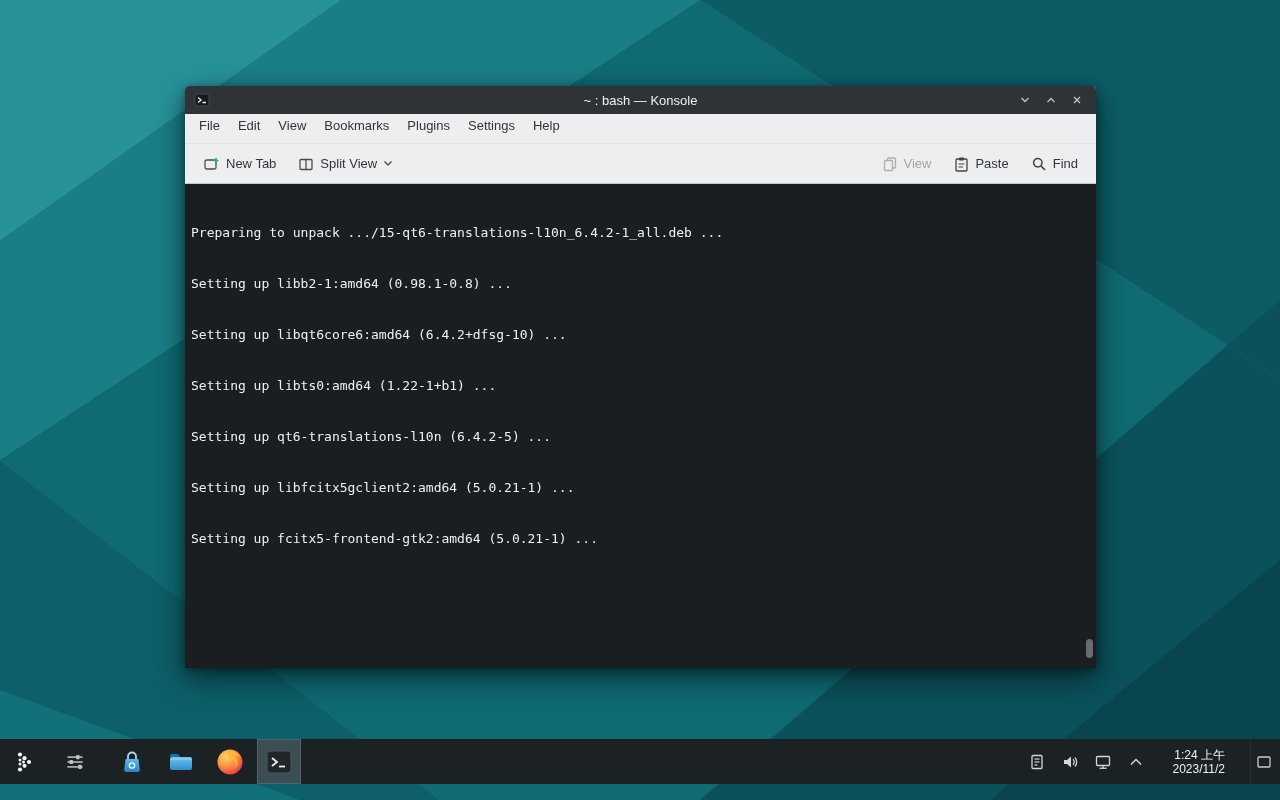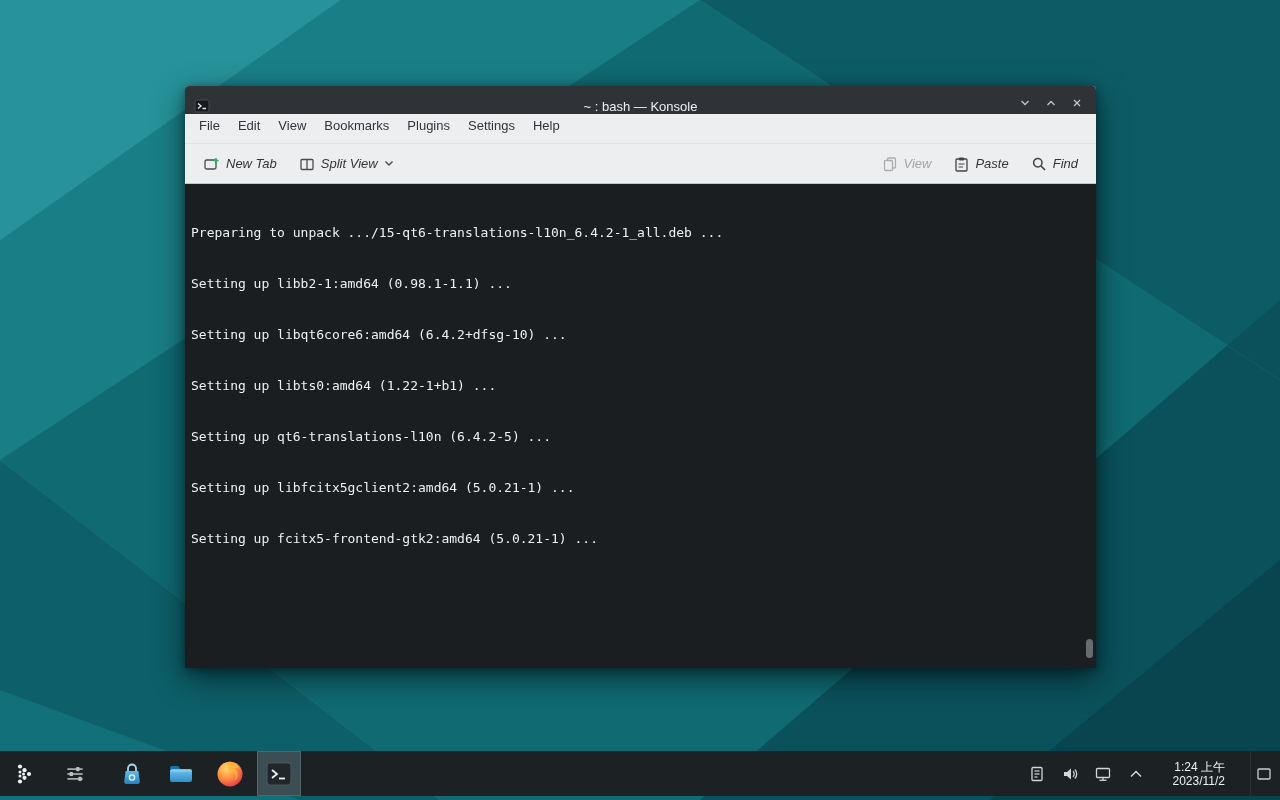--- a/index.html
+++ b/index.html
@@ -6,48 +6,48 @@
   html,body { width:1280px; height:800px; overflow:hidden; }
   body { font-family:"Liberation Sans","DejaVu Sans",sans-serif; position:relative; background:#0f6a72; }
 
   .wallpaper { position:absolute; left:0; top:0; }
 
   
   .window { position:absolute; left:185px; top:86px; width:911px; height:582px;
             border-radius:4px 4px 0 0; overflow:hidden; display:flex; flex-direction:column;
             background:#eceef0; box-shadow:0 10px 30px rgba(0,0,0,.55), 0 2px 8px rgba(0,0,0,.35); }
 
-  .titlebar { flex:0 0 28px; background:#2f3338; display:flex; align-items:flex-end;
+  .titlebar { flex:0 0 28px; background:#2f3338; display:flex; align-items:center;
               padding:0 6px 0 9px; position:relative; }
   .win-icon { width:16px; height:16px; z-index:1; display:flex; }
   .title { position:absolute; left:0; right:0; text-align:center; color:#eff0f1; font-size:13px; }
   .win-buttons { margin-left:auto; display:flex; z-index:1; }
   .win-btn { width:26px; height:22px; display:flex; align-items:center; justify-content:center; cursor:pointer; }
 
   .menubar { flex:0 0 30px; background:#eceef0; display:flex; 
              padding:0 5px; border-bottom:1px solid #e0e2e4; }
   .menu-item { padding:4px 9px; font-size:13px; color:#31363b; cursor:pointer; border-radius:3px; }
 
   .toolbar { flex:0 0 40px; background:#eceef0; border-bottom:1px solid #c3c6c8;
              display:flex; align-items:center; padding:0 10px; gap:6px; }
   .tbtn { display:flex; align-items:center; gap:6px; background:none; border:none;
-          font-family:inherit; font-size:13px; color:#31363b; padding:6px 8px; border-radius:3px; cursor:pointer;font-style:italic; }
+          font-family:inherit; font-size:13px; color:#31363b; padding:6px 8px; border-radius:3px; cursor:pointer; }
   .tbtn.disabled { color:#a2a6a9; }
   .spacer { flex:1; }
 
   .terminal { flex:1; background:#1b1e20; position:relative; padding:6px 12px 0 6px;
               font-family:"DejaVu Sans Mono","Liberation Mono",monospace;
               font-size:13px; line-height:17px; color:#eef0f1; white-space:pre; overflow:hidden; }
   .tline { height:17px; }
   .scrollbar { position:absolute; right:1px; top:2px; bottom:2px; width:10px; }
   .scroll-thumb { position:absolute; right:2px; bottom:8px; width:7px; height:19px;
                   border-radius:3.5px; background:#666c70; }
 
   
-  .panel { position:absolute; left:0; bottom:4px; width:1280px; height:45px; background:#1c2124;
+  .panel { position:absolute; left:0; bottom:16px; width:1280px; height:45px; background:#1c2124;
            display:flex; align-items:center; padding:0 4px; }
   .panel-left { display:flex; align-items:center; gap:5px; height:45px; }
   .task { width:44px; height:45px; display:flex; align-items:center; justify-content:center; cursor:pointer; }
   .task.active { background:rgba(126,172,186,0.32); box-shadow:inset 0 0 0 1px rgba(170,210,220,0.18); }
   .tray { display:flex; align-items:center; gap:13px; margin-left:auto; }
   .tray-icon { width:20px; height:20px; display:flex; align-items:center; justify-content:center; cursor:pointer; }
   .clock { text-align:right; color:#eef1f2; font-size:12px; line-height:14px; padding:0 12px 0 14px; cursor:pointer; }
   .show-desktop { width:26px; height:45px; display:flex; align-items:center; justify-content:center;
                   cursor:pointer; border-left:1px solid rgba(255,255,255,0.06); }
 </style>
@@ -149,21 +149,21 @@
       <svg width="16" height="16" viewBox="0 0 16 16">
         <circle cx="6.8" cy="6.8" r="4.2" stroke="#3f4448" fill="none" stroke-width="1.5"></circle>
         <line x1="10" y1="10" x2="14" y2="14" stroke="#3f4448" stroke-width="1.7"></line>
       </svg>
       <span>Find</span>
     </button>
   </div>
 
   <div class="terminal">
     <div class="tline">Preparing to unpack .../15-qt6-translations-l10n_6.4.2-1_all.deb ...</div>
-    <div class="tline">Setting up libb2-1:amd64 (0.98.1-1.1) ...</div>
+    <div class="tline">Setting up libb2-1:amd64 (0.98.1-0.8) ...</div>
     <div class="tline">Setting up libqt6core6:amd64 (6.4.2+dfsg-10) ...</div>
     <div class="tline">Setting up libts0:amd64 (1.22-1+b1) ...</div>
     <div class="tline">Setting up qt6-translations-l10n (6.4.2-5) ...</div>
     <div class="tline">Setting up libfcitx5gclient2:amd64 (5.0.21-1) ...</div>
     <div class="tline">Setting up fcitx5-frontend-gtk2:amd64 (5.0.21-1) ...</div>
     
     
     
     
     

